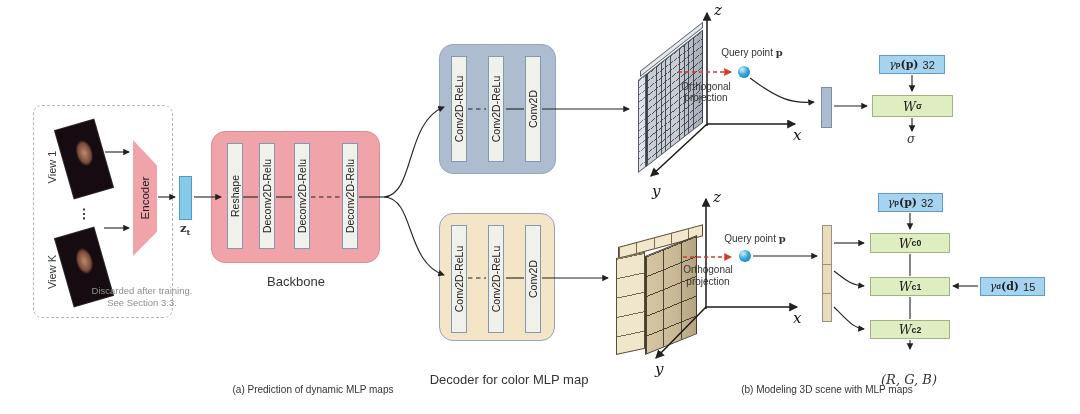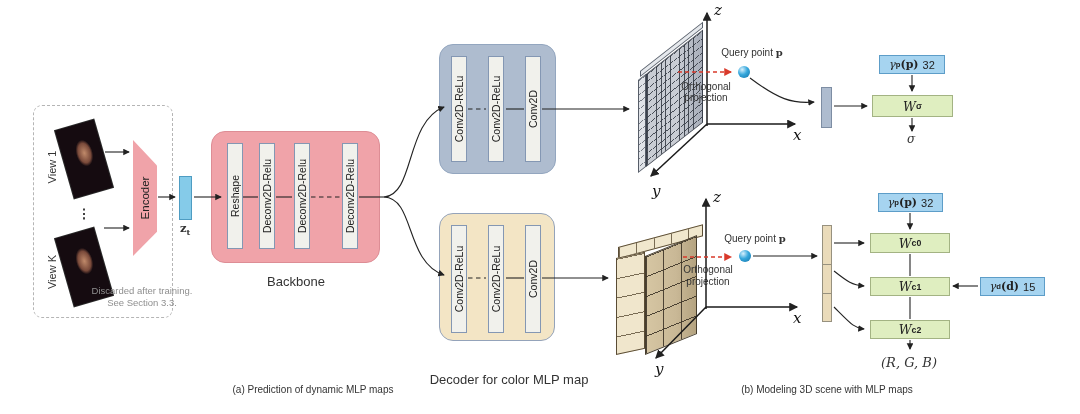--- a/index.html
+++ b/index.html
@@ -203,21 +203,21 @@
   <div class="greenbox" style="left:870px; top:320px; width:80px; height:19px;">
     <i class="serif">W</i>
       <sub>c2</sub>
   </div>
   <div class="bluebox" style="left:980px; top:277px; width:65px; height:19px;">
     <span class="g">γ</span>
       <sub>d</sub>
       <span class="arg">(d)</span>
       <span class="dim">15</span>
   </div>
-  <div class="clabel mi" style="left:909px; top:355px; font-size:13px;text-align:center;">(R, G, B)</div>
+  <div class="clabel mi" style="left:909px; top:372px; font-size:13px;text-align:center;">(R, G, B)</div>
 
   <div class="clabel caption" style="left:313px; top:384px;">(a) Prediction of dynamic MLP maps</div>
   <div class="clabel caption" style="left:827px; top:384px;">(b) Modeling 3D scene with MLP maps</div>
 
   <svg class="overlay" width="1080" height="414">
     <defs>
       <marker id="ab" markerWidth="7" markerHeight="7" refX="5.2" refY="3" orient="auto">
         <path d="M0,0 L6,3 L0,6 z" fill="#222"></path>
       </marker>
       <marker id="ar" markerWidth="7" markerHeight="7" refX="5.2" refY="3" orient="auto">

